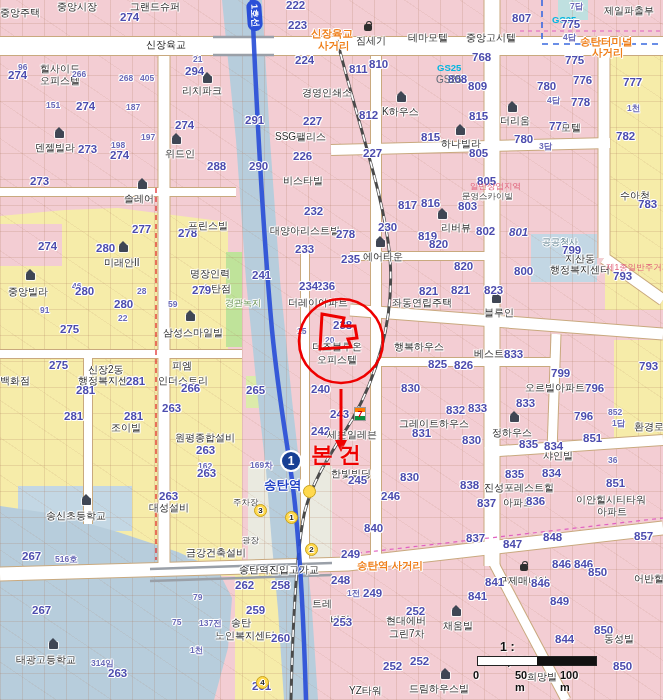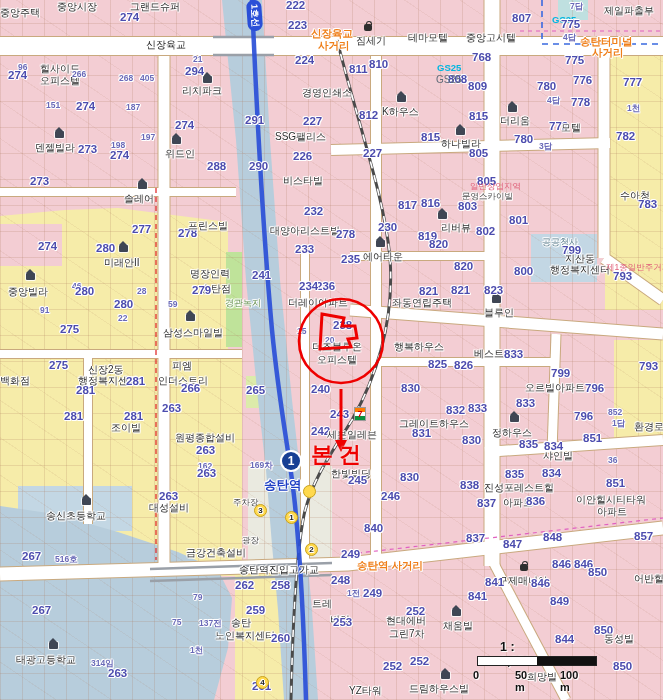--- a/index.html
+++ b/index.html
@@ -261,21 +261,21 @@
       <span class="lb n halo" style="left: 341px; top: 254px;">235</span>
       <span class="lb n halo" style="left: 316px; top: 281px;">236</span>
       <span class="lb n halo" style="left: 299px; top: 281px;">234</span>
       <span class="lb pub halo" style="left: 542px; top: 238px;">공공청사</span>
       <span class="lb n halo" style="left: 562px; top: 245px;">799</span>
       <span class="lb m halo" style="left: 565px; top: 254px;">지산동</span>
       <span class="lb m halo" style="left: 550px; top: 265px;">행정복지센터</span>
       <span class="lb n halo" style="left: 514px; top: 266px;">800</span>
       <span class="lb n halo" style="left: 613px; top: 271px;">793</span>
       <span class="lb rz" style="left: 606px; top: 263px;">제1종일반주거지역</span>
-      <span class="lb n halo" style="left: 509px; top: 215px;">801</span>
+      <span class="lb n halo" style="left: 509px; top: 227px; font-style: italic;">801</span>
       <span class="lb n halo" style="left: 476px; top: 226px;">802</span>
       <span class="lb n halo" style="left: 419px; top: 286px;">821</span>
       <span class="lb n halo" style="left: 451px; top: 285px;">821</span>
       <span class="lb n halo" style="left: 484px; top: 285px;">823</span>
       <span class="lb m halo" style="left: 392px; top: 298px;">좌동연립주택</span>
       <span class="lb m halo" style="left: 484px; top: 308px;">블루인</span>
       <span class="lb n halo" style="left: 639px; top: 361px;">793</span>
       <span class="lb n halo" style="left: 585px; top: 383px;">796</span>
       <span class="lb m halo" style="left: 525px; top: 383px;">오르빌아파트</span>
       <span class="lb n halo" style="left: 551px; top: 368px;">799</span>

